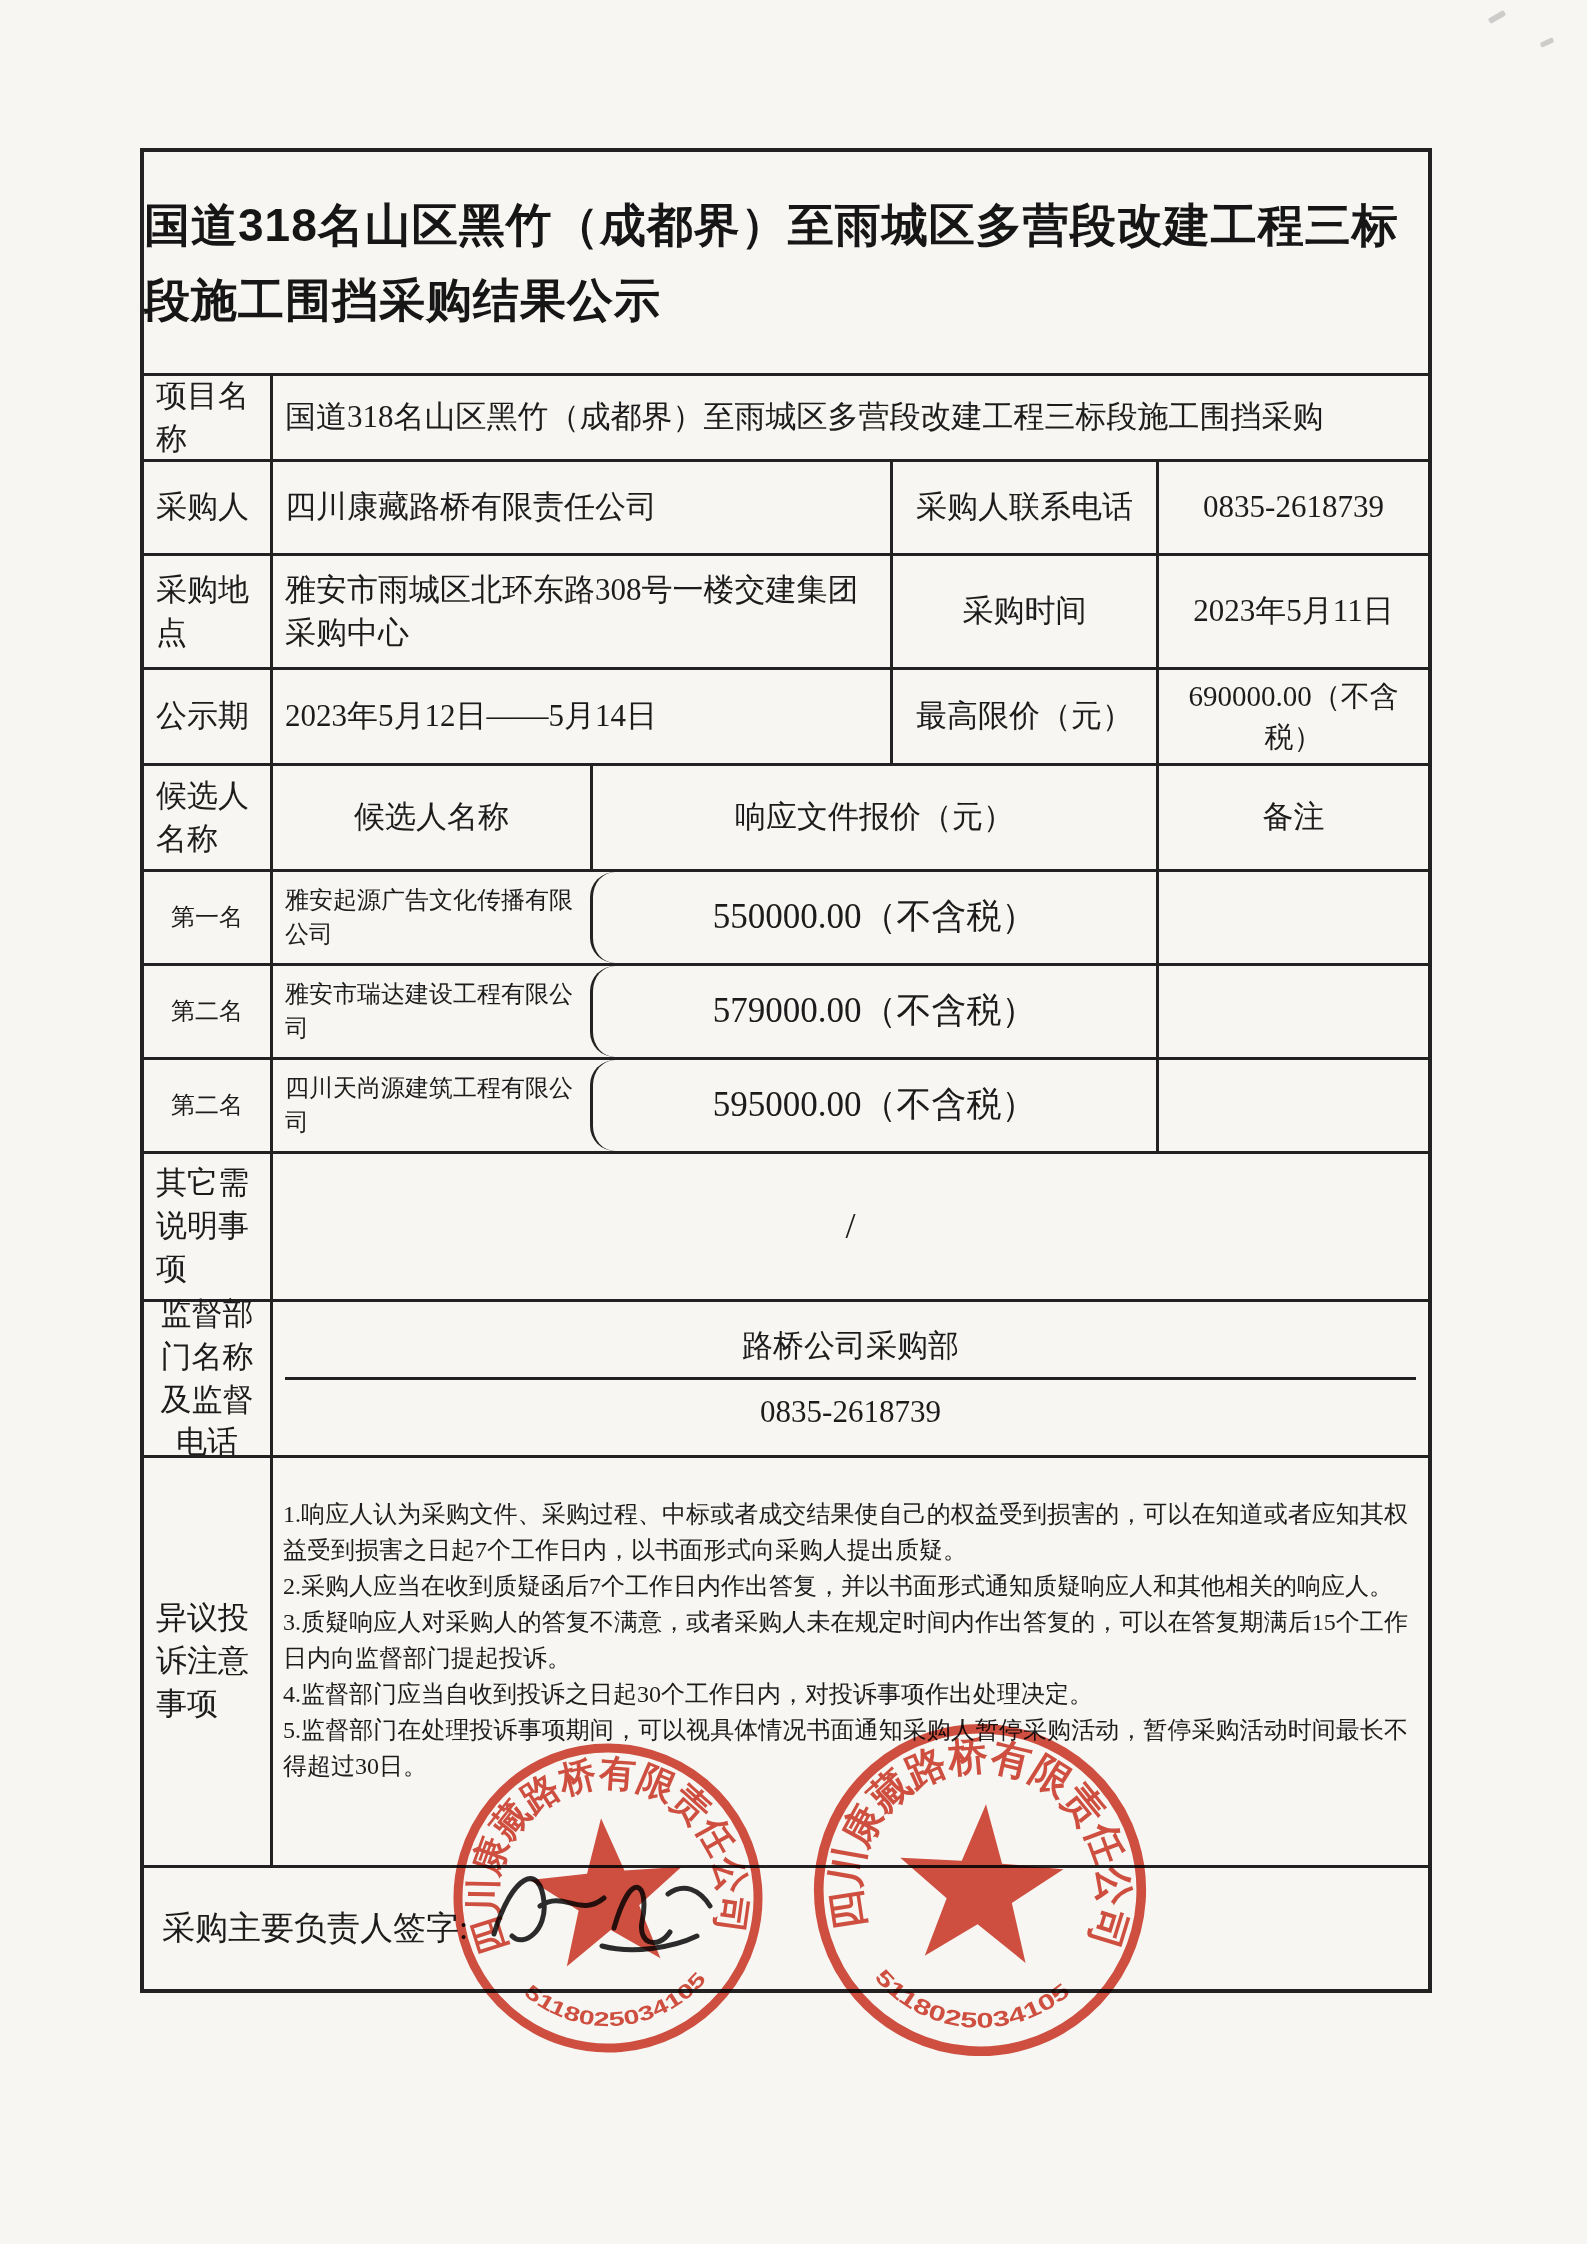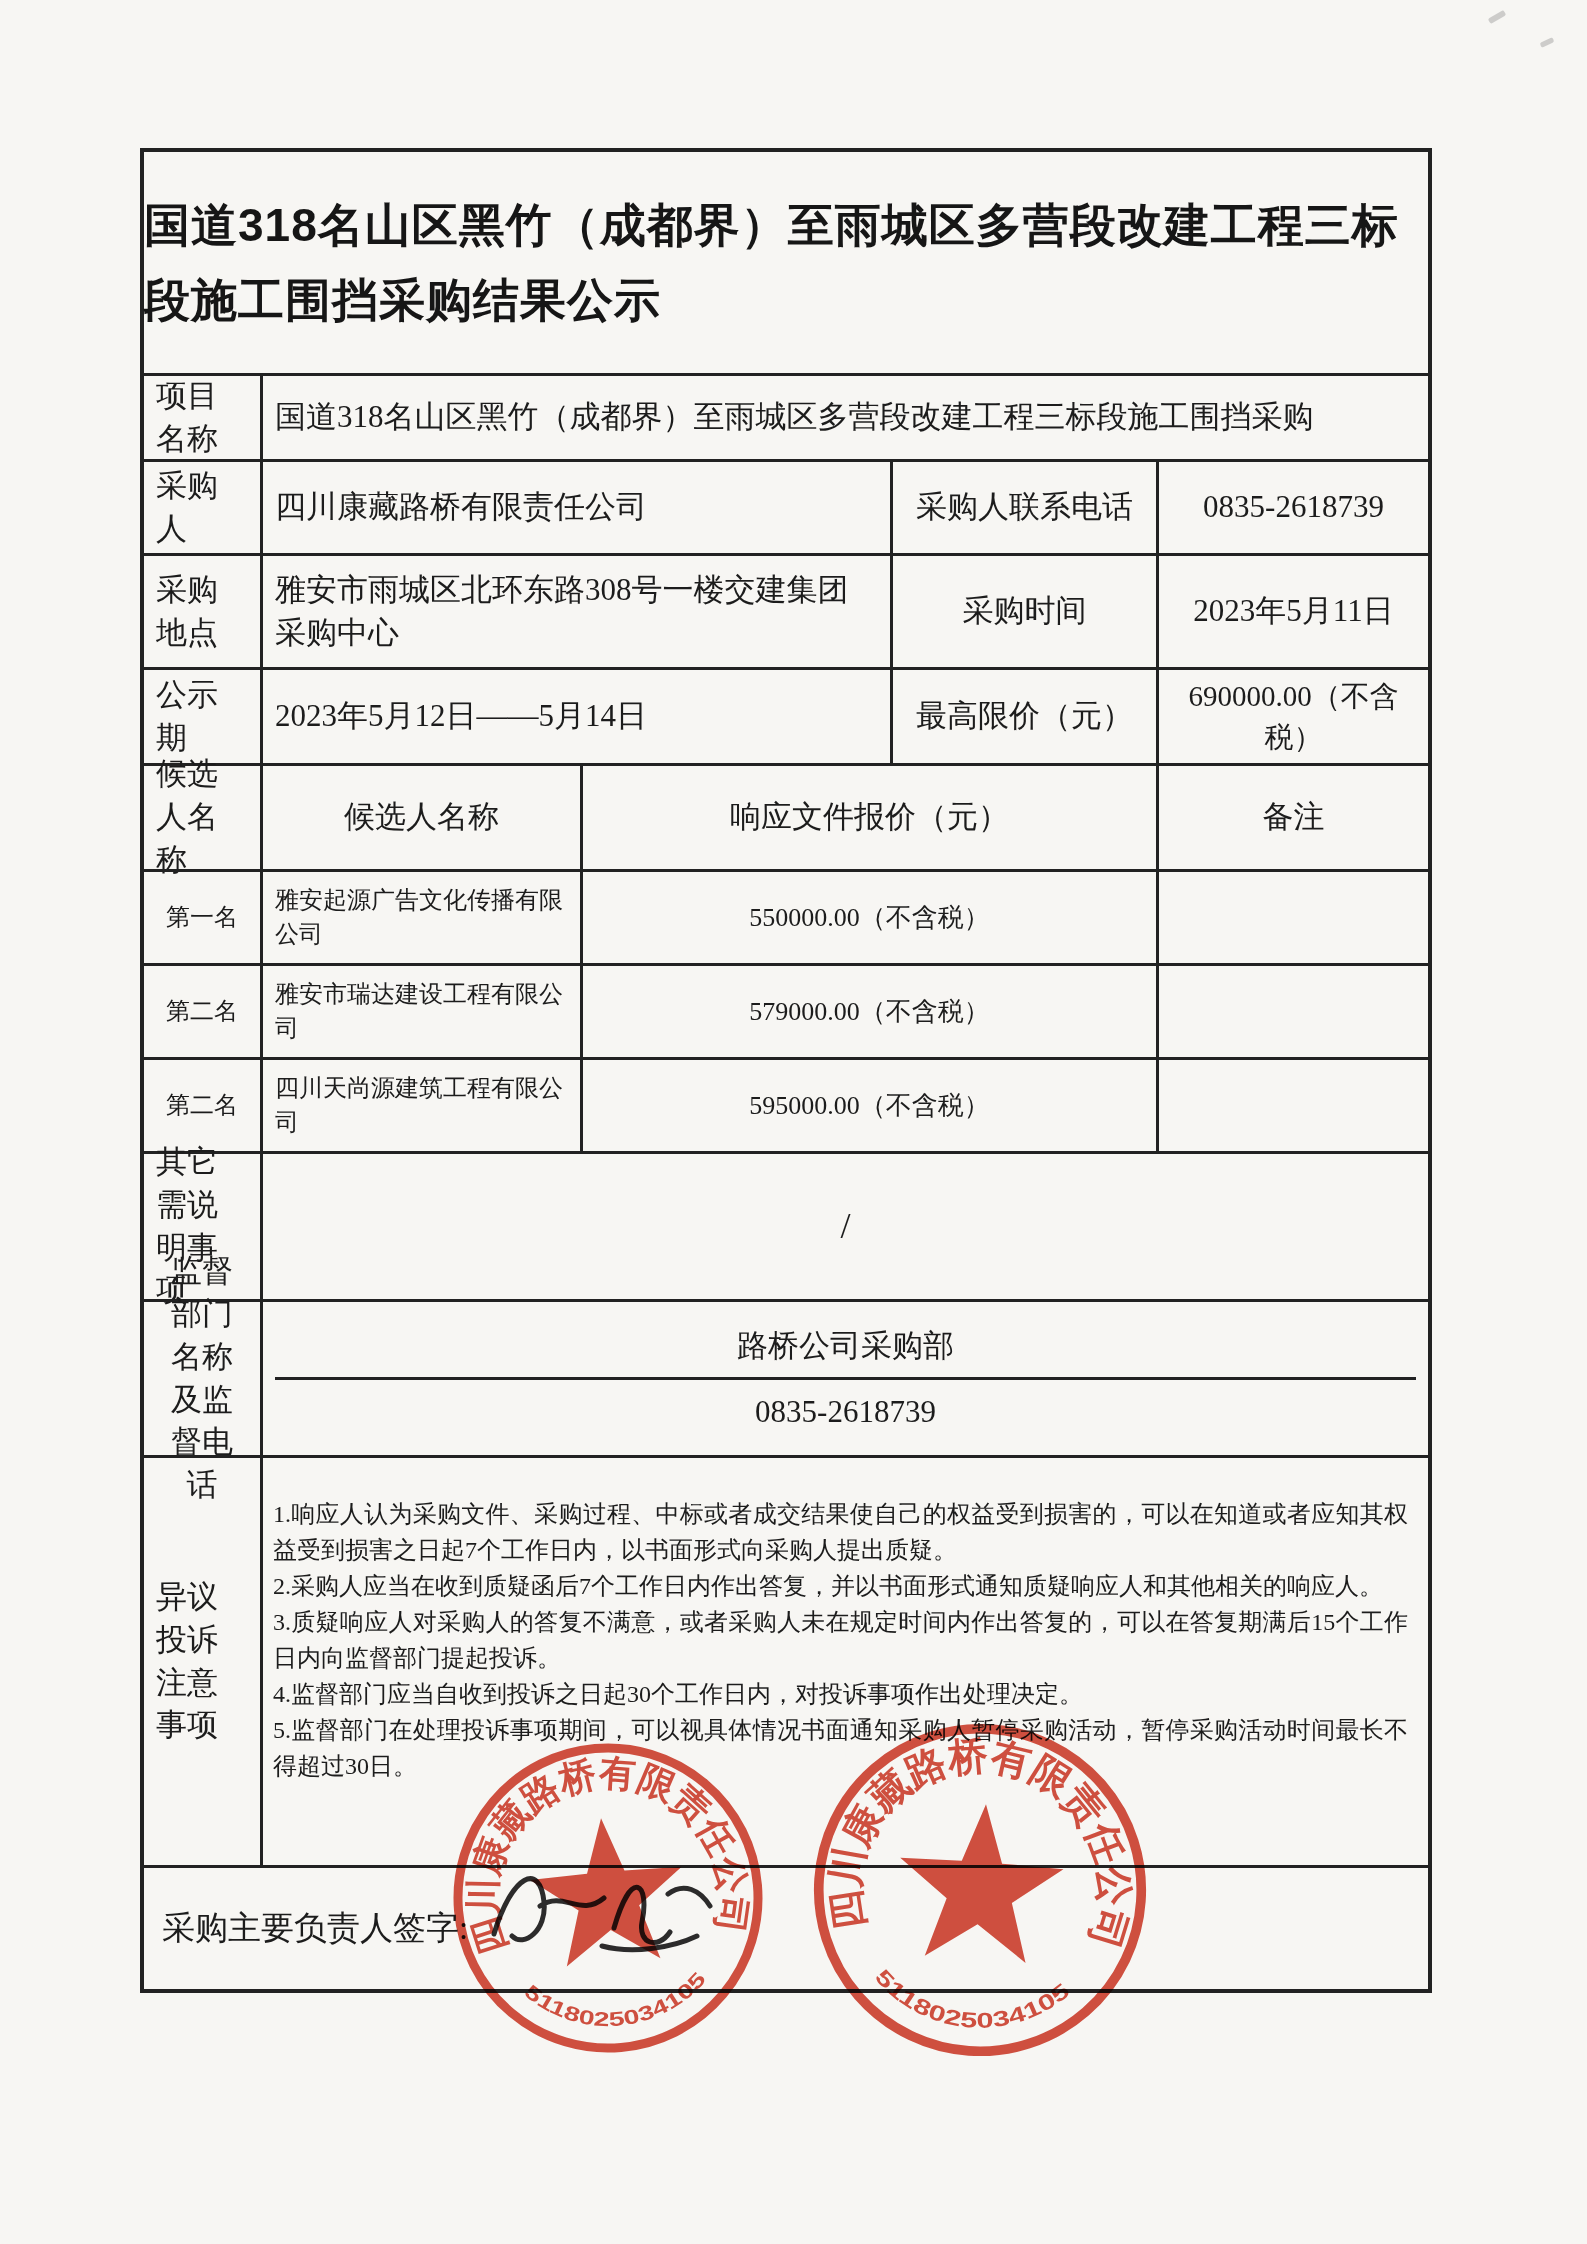--- a/index.html
+++ b/index.html
@@ -16,37 +16,37 @@
   .doc-table {
     position: absolute; left: 140px; top: 148px; width: 1292px;
     border: 4px solid #222;
     display: flex; flex-direction: column;
   }
   .tr { display: flex; border-top: 3px solid #222; }
   .tr:first-child { border-top: none; }
   .td { border-left: 3px solid #222; display: flex; align-items: center;
         padding: 6px 12px; font-size: 31px; line-height: 1.38; }
   .td:first-child { border-left: none; }
-  .label-cell { width: 116px; flex: none; justify-content: flex-start; }
+  .label-cell { width: 126px; flex: none; justify-content: flex-start; }
   .grow { flex: 1 1 auto; }
   .center { justify-content: center; text-align: center; }
   .title-row { height: 221px; }
   .title-cell {
     flex: 1; display: flex; flex-direction: column; justify-content: center;
     text-align: left;
     font-family: "Liberation Sans", "DejaVu Sans", sans-serif;
     font-weight: bold; font-size: 46px; line-height: 1.62; letter-spacing: 1px;
     color: #161616;
   }
   .w-midlabel { width: 266px; flex: none; }
   .w-rightval { width: 272px; flex: none; }
   .w-candname { width: 320px; flex: none; }
   .w-remark   { width: 272px; flex: none; }
   .cand-font  { font-size: 24px; }
-  .price-font { font-size: 26px; }
+  .price-font { font-size: 35px; border-radius: 25px; }
   .supervision-col { flex: 1; display: flex; flex-direction: column; padding: 12px; align-items: stretch; }
   .sup-sub { flex: 1; display: flex; align-items: center; justify-content: center; font-size: 31px; }
   .sup-sub + .sup-sub { border-top: 3px solid #222; }
   .objection-cell { display: block; padding: 38px 20px 10px 10px; font-size: 24px; line-height: 1.5; }
   .objection-cell div { text-align: justify; }
   .sig-cell { flex: 1; font-size: 33px; padding-left: 18px; align-items: center; }
   .slash { font-size: 36px; }
   .seal { position: absolute; mix-blend-mode: multiply; opacity: 0.88; }
   .seal-1 { left: 448px; top: 1738px; transform: rotate(-5deg); }
   .seal-2 { left: 808px; top: 1718px; transform: rotate(4deg); }

